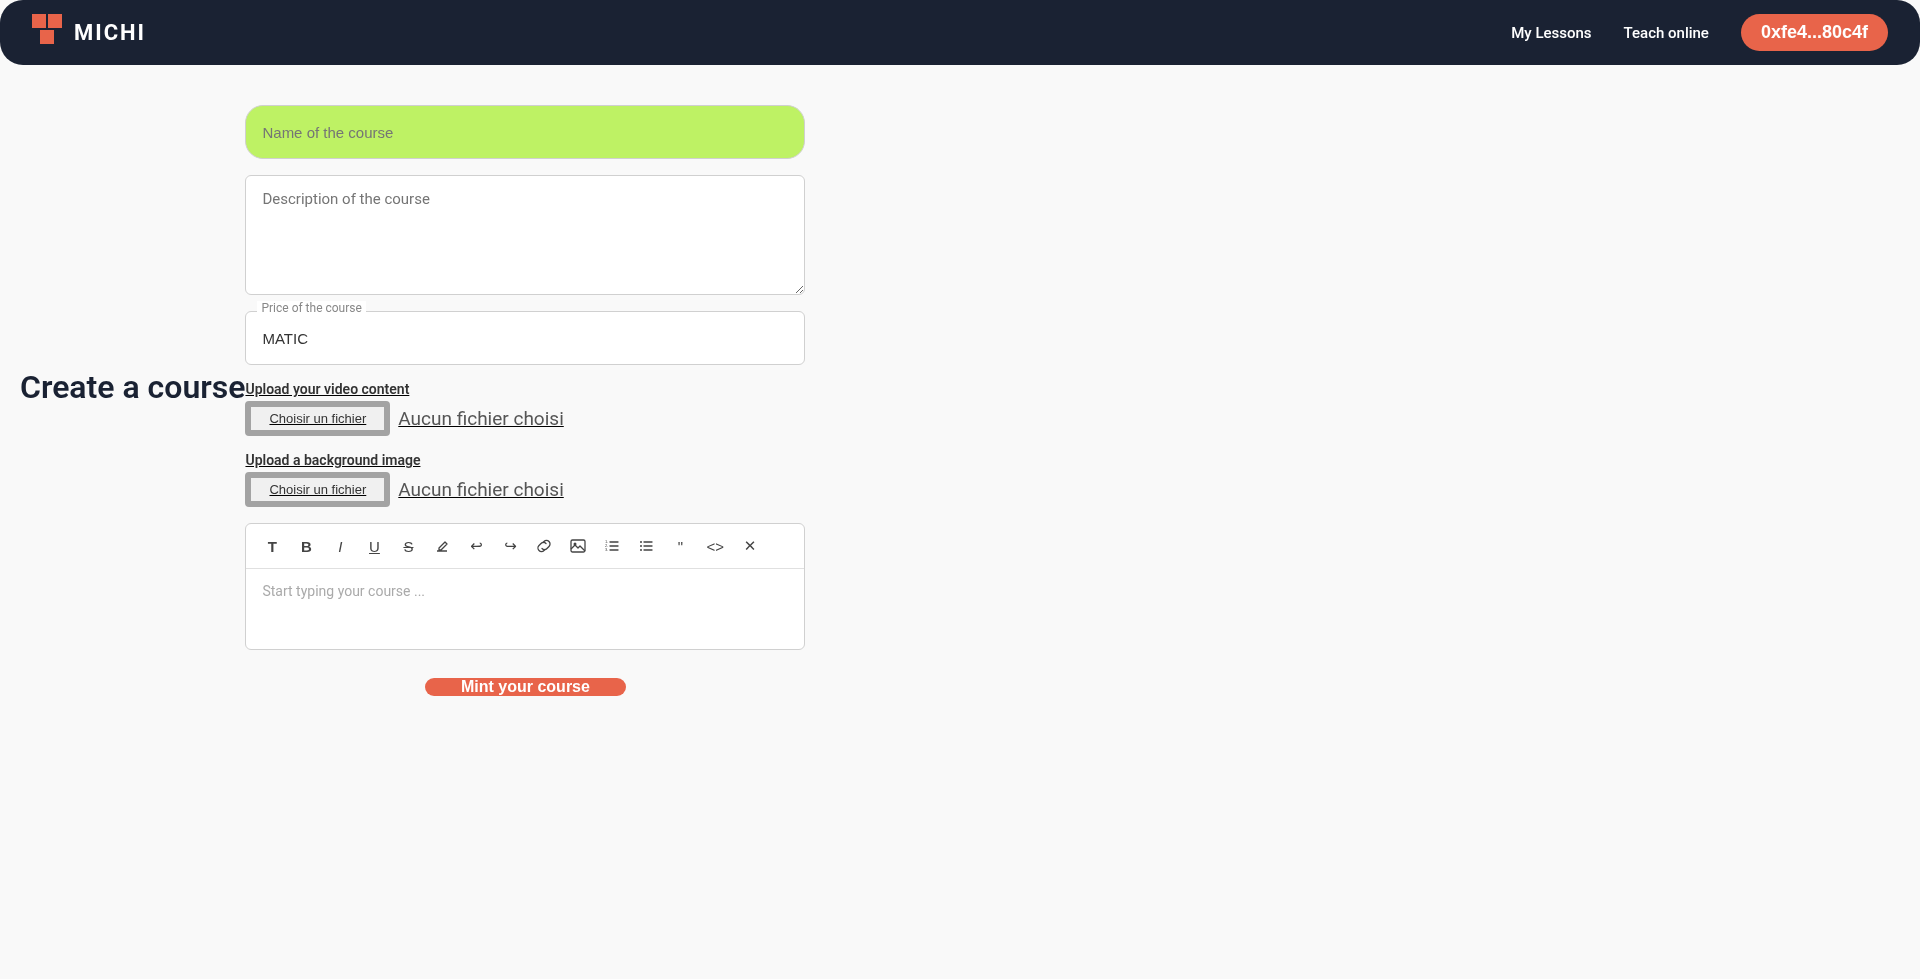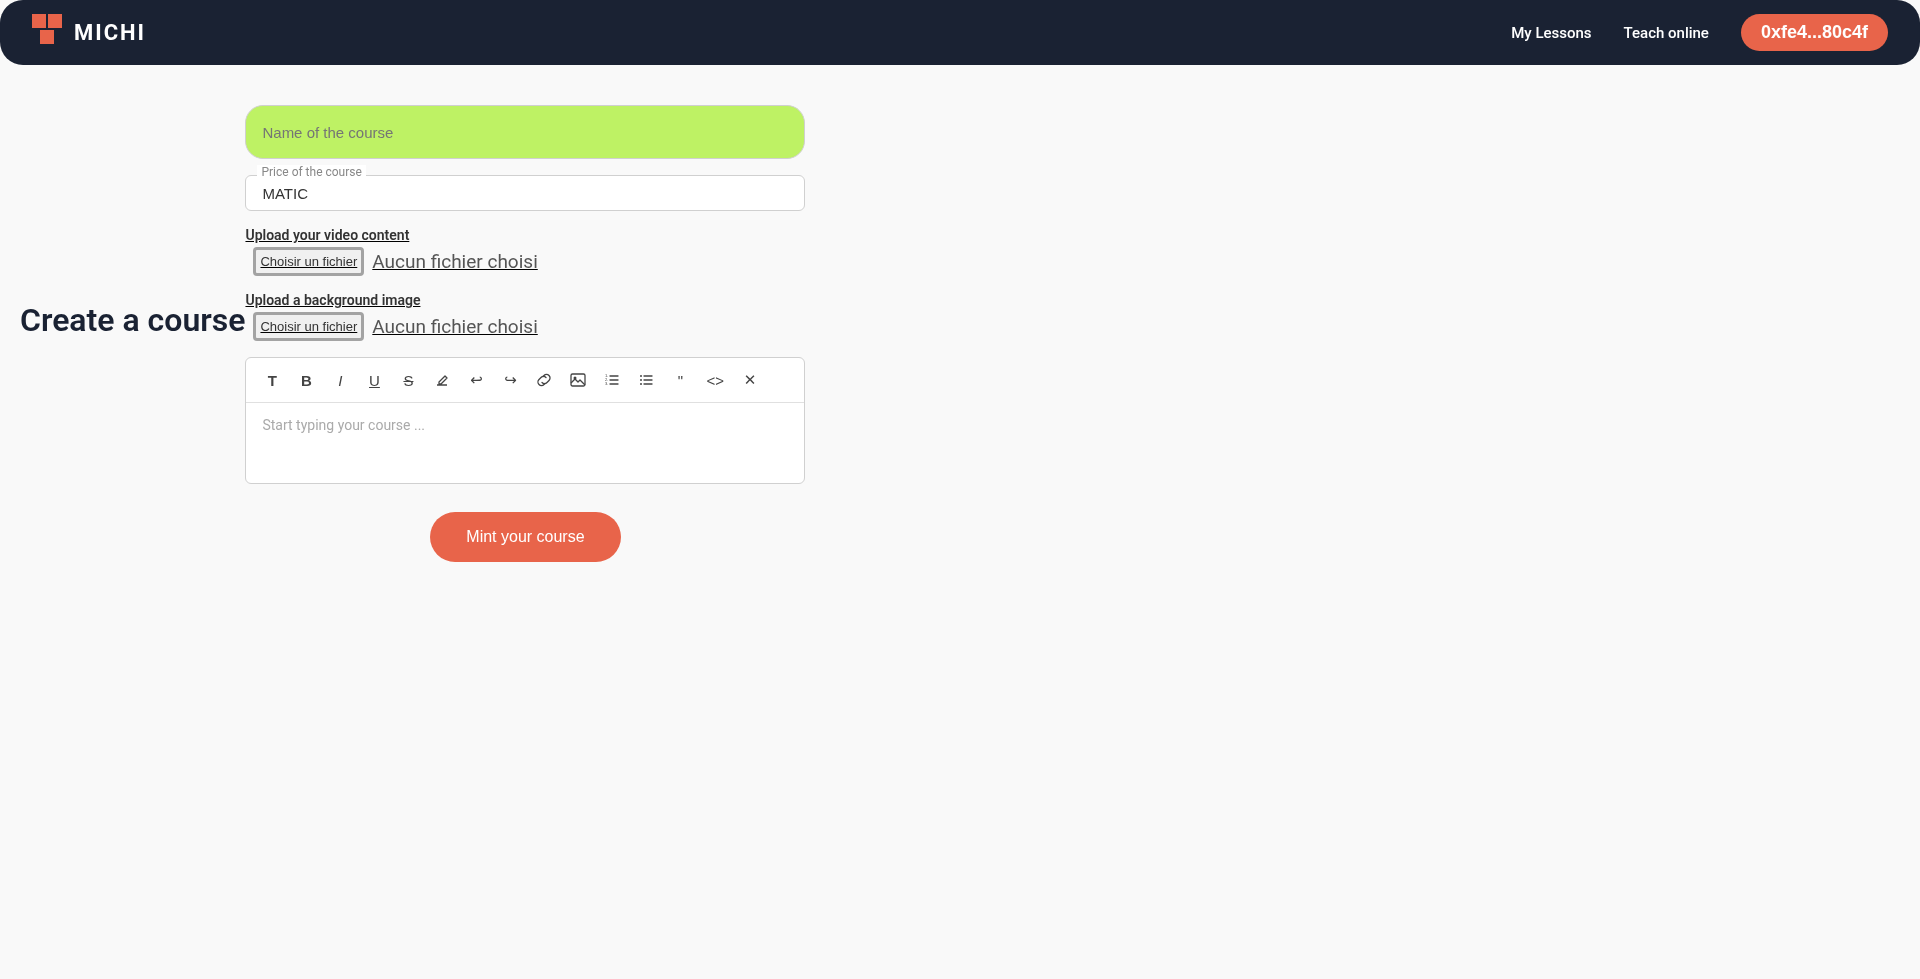--- a/index.html
+++ b/index.html
@@ -161,21 +161,21 @@
       top: -10px;
       left: 12px;
       background: #ffffff;
       padding: 0 4px;
       font-size: 12px;
       color: #888;
     }
 
     .price-field {
       width: 100%;
-      height: 36px;
+      height: 54px;
       border: 1px solid #d0d0d0;
       border-radius: 6px;
       padding: 0 16px;
       font-size: 15px;
       color: #333;
       outline: none;
       background: #ffffff;
     }
 
     .upload-section {
@@ -193,27 +193,26 @@
     }
 
     .upload-row {
       display: flex;
       align-items: center;
       gap: 8px;
     }
 
     .choose-file-btn {
       background: #f0f0f0;
-      border: 3px solid #a3a3a3;
+      border: 6px solid #a3a3a3;
       border-radius: 4px;
-      padding: 4px 4px;
+      padding: 4px 18px;
       font-size: 13px;
       color: #333;
       cursor: pointer;
-      margin-left: 8px;
     }
 
     .no-file-text {
       font-size: 19px;
       color: #555;
     }
 
     
     .editor-container {
       width: 100%;
@@ -255,23 +254,23 @@
       cursor: text;
       outline: none;
     }
 
     
     .mint-button {
       background-color: #e8644a;
       color: #ffffff;
       border: none;
       border-radius: 28px;
-      padding: 16px 36px;
+      padding: 0 36px;
       font-size: 16px;
-      font-weight: 400;
+      font-weight: 700;
       cursor: pointer;
       margin-top: 12px;
       align-self: center;
     }
   </style>
 </head>
 <body>
 
 <nav class="navbar">
   <div class="logo-container">
@@ -293,20 +292,21 @@
   </div>
 </nav>
 
 <div class="main-content">
   <h1 class="page-title">Create a course</h1>
 
   <div class="form-container">
 
     <input type="text" class="input-field" placeholder="Name of the course" style="">
 
+    <textarea class="textarea-field" placeholder="Description of the course" style=""></textarea>
 
     <div class="price-field-container">
       <span class="price-label">Price of the course</span>
       <input type="text" class="price-field" value="MATIC" style="">
     </div>
 
     <div class="upload-section">
       <span class="upload-label">Upload your video content</span>
       <div class="upload-row">
         <button class="choose-file-btn">Choisir un fichier</button>

